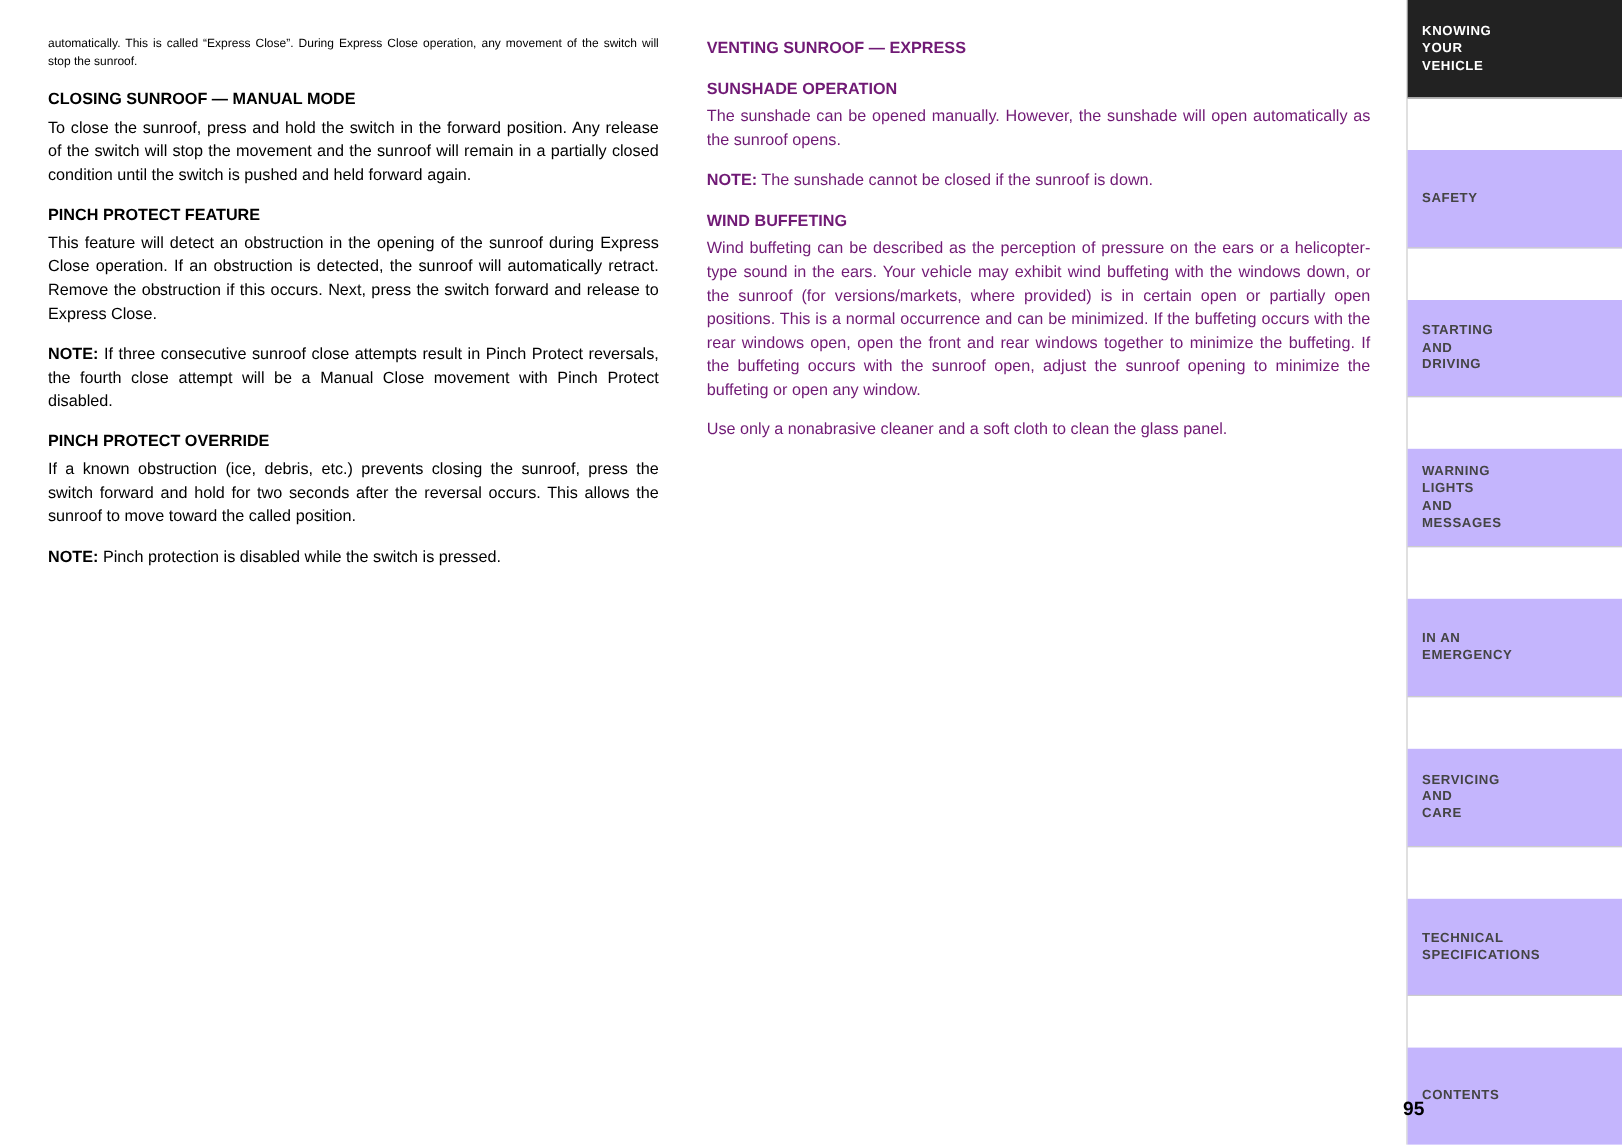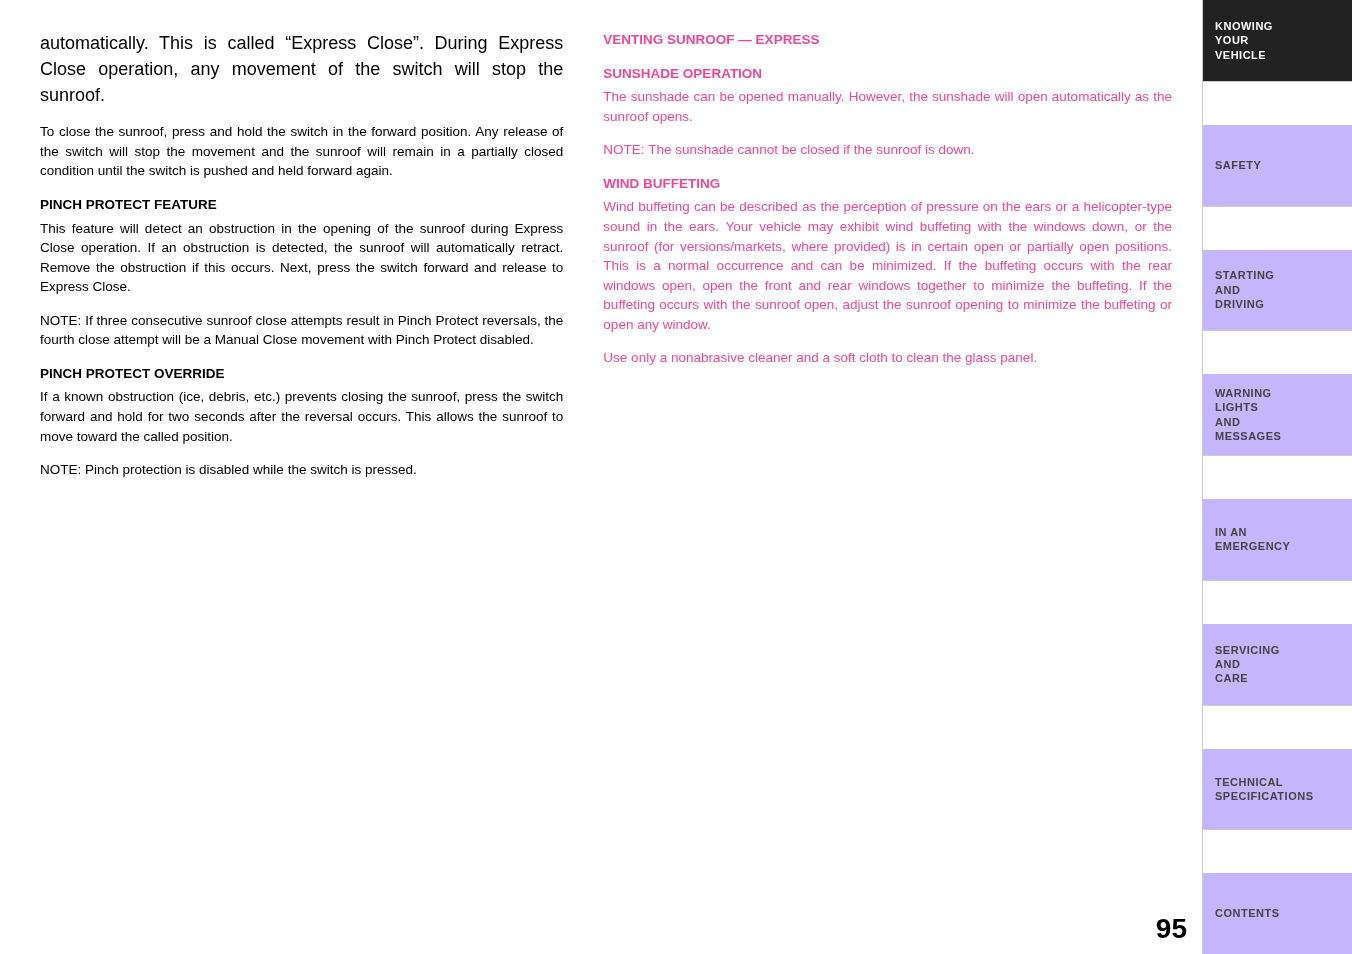--- a/index.html
+++ b/index.html
@@ -27,21 +27,21 @@
       line-height: 1.45;
       color: #000;
       text-align: justify;
     }
 
     .right-column {
       width: 52%;
       padding-left: 20px;
       font-size: 13.5px;
       line-height: 1.45;
-      color: #ec4899;
+      color: #701a75;
       text-align: justify;
     }
 
     .section {
       margin-bottom: 14px;
     }
 
     .section-title {
       font-weight: bold;
       font-size: 13.5px;
@@ -51,32 +51,32 @@
     .section-body {
       font-size: 13.5px;
     }
 
     .note-text {
       font-size: 13.5px;
       margin-top: 8px;
     }
 
     .note-text strong {
-      font-weight: normal;
+      font-weight: bold;
     }
 
     .intro-text {
-      font-size: 18px;
+      font-size: 10px;
       margin-bottom: 14px;
       text-align: justify;
     }
 
     
     .sidebar {
-      width: 150px;
+      width: 180px;
       display: flex;
       flex-direction: column;
       border-left: 1px solid #ccc;
       gap: 43px;
     }
 
     .sidebar-item {
       flex: 1;
       display: flex;
       align-items: center;
@@ -97,43 +97,44 @@
       background: #222;
       color: #fff;
     }
 
     .sidebar-item:last-child {
       border-bottom: none;
     }
 
     .page-footer {
       position: absolute;
-      bottom: 9px;
+      bottom: 20px;
       right: 165px;
-      font-size: 28px;
+      font-size: 16px;
       font-weight: bold;
       color: #000;
     }
 
     .wrapper {
       position: relative;
       width: 100%;
       height: 100%;
       display: flex;
     }
   </style>
 </head>
 <body>
 
 <div class="wrapper">
   <div class="main-content">
     <div class="left-column">
       <p class="intro-text">automatically. This is called “Express Close”. During Express Close operation, any movement of the switch will stop the sunroof.</p>
 
       <div class="section">
+        <div class="section-title">CLOSING SUNROOF — MANUAL MODE</div>
         <div class="section-body">To close the sunroof, press and hold the switch in the forward position. Any release of the switch will stop the movement and the sunroof will remain in a partially closed condition until the switch is pushed and held forward again.</div>
       </div>
 
       <div class="section">
         <div class="section-title">PINCH PROTECT FEATURE</div>
         <div class="section-body">This feature will detect an obstruction in the opening of the sunroof during Express Close operation. If an obstruction is detected, the sunroof will automatically retract. Remove the obstruction if this occurs. Next, press the switch forward and release to Express Close.</div>
       </div>
 
       <div class="section note-text">
         <strong>NOTE:</strong><span> If three consecutive sunroof close attempts result in Pinch Protect reversals, the fourth close attempt will be a Manual Close movement with Pinch Protect disabled.</span>

